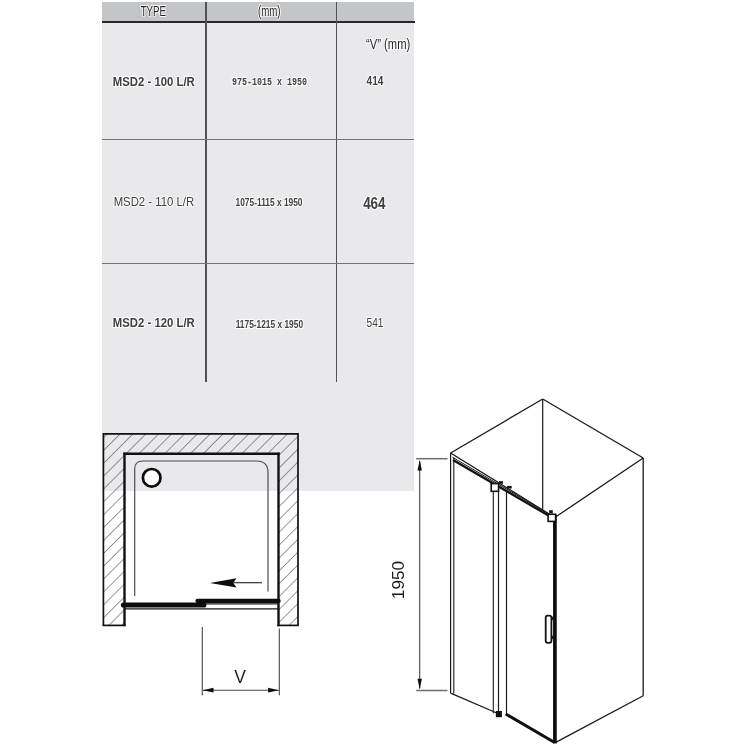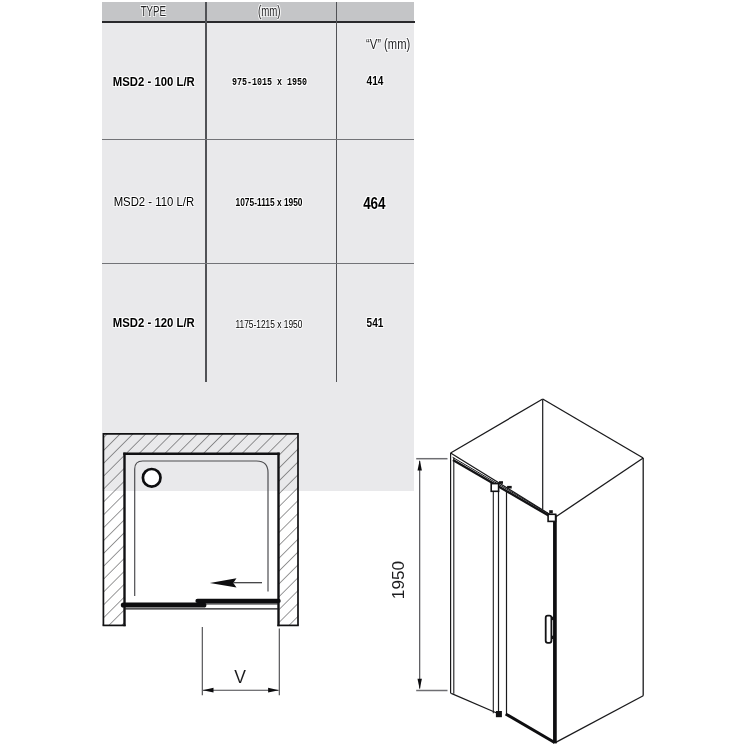--- a/index.html
+++ b/index.html
@@ -1,18 +1,18 @@
 <!DOCTYPE html>
 <html><head>
 <meta charset="utf-8">
 <style>
   html,body{margin:0;padding:0;background:#ffffff;width:750px;height:750px;overflow:hidden;
     font-family:"Liberation Sans",sans-serif;}
   .abs{position:absolute;}
-  .ct{position:absolute;text-align:center;line-height:1;color:#000000;text-shadow:-1px -1px 0 rgba(255,255,255,.85),1px -1px 0 rgba(255,255,255,.85),-1px 1px 0 rgba(255,255,255,.85),1px 1px 0 rgba(255,255,255,.85);}
+  .ct{position:absolute;text-align:center;line-height:1;color:#404040;text-shadow:-1px -1px 0 rgba(255,255,255,.85),1px -1px 0 rgba(255,255,255,.85),-1px 1px 0 rgba(255,255,255,.85),1px 1px 0 rgba(255,255,255,.85);}
 </style>
 </head>
 <body>
 
 <div class="abs" style="left:102px;top:2px;width:311.5px;height:489px;background:#e9e9eb;">
 
   <div class="abs" style="left:0;top:0;width:311.5px;height:19px;background:#c4c5c7;"></div>
 
   <div class="abs" style="left:0;top:19px;width:312.5px;height:2.2px;background:#29292c;"></div>
 
@@ -37,23 +37,23 @@
   <div class="ct" style="left:234px;top:73.3px;width:77.5px;font-size:12px;font-weight:bold;"><span style="display:inline-block;transform:scaleX(0.84);transform-origin:center;white-space:nowrap;">414</span></div>
 
   <div class="ct" style="left:0;top:192.6px;width:103.5px;font-size:13.5px;font-weight:normal;"><span style="display:inline-block;transform:scaleX(0.84);transform-origin:center;white-space:nowrap;">MSD2 - 110 L/R</span></div>
 
   <div class="ct" style="left:102px;top:195.3px;width:130.5px;font-size:11px;font-weight:bold;"><span style="display:inline-block;transform:scaleX(0.76);transform-origin:center;white-space:nowrap;">1075-1115 x 1950</span></div>
 
   <div class="ct" style="left:234px;top:193.8px;width:77.5px;font-size:16px;font-weight:bold;"><span style="display:inline-block;transform:scaleX(0.84);transform-origin:center;white-space:nowrap;">464</span></div>
 
   <div class="ct" style="left:0;top:314.1px;width:103.5px;font-size:13.5px;font-weight:bold;"><span style="display:inline-block;transform:scaleX(0.84);transform-origin:center;white-space:nowrap;">MSD2 - 120 L/R</span></div>
 
-  <div class="ct" style="left:102px;top:316.8px;width:130.5px;font-size:11px;font-weight:normal;"><span style="display:inline-block;transform:scaleX(0.76);transform-origin:center;white-space:nowrap;">1175-1215 x 1950</span></div>
+  <div class="ct" style="left:102px;top:316.8px;width:130.5px;font-size:11px;font-weight:bold;"><span style="display:inline-block;transform:scaleX(0.76);transform-origin:center;white-space:nowrap;">1175-1215 x 1950</span></div>
 
-  <div class="ct" style="left:234px;top:315.4px;width:77.5px;font-size:12px;font-weight:bold;"><span style="display:inline-block;transform:scaleX(0.84);transform-origin:center;white-space:nowrap;">541</span></div>
+  <div class="ct" style="left:234px;top:315.4px;width:77.5px;font-size:12px;font-weight:normal;"><span style="display:inline-block;transform:scaleX(0.84);transform-origin:center;white-space:nowrap;">541</span></div>
 </div>
 
 <svg class="abs" style="left:0;top:0;" width="750" height="750" viewBox="0 0 750 750">
   <defs>
     <pattern id="hatch" width="9.1" height="9.1" patternUnits="userSpaceOnUse" patternTransform="rotate(45)">
       <line x1="0" y1="0" x2="0" y2="9.1" stroke="#3d3d3f" stroke-width="1.05"></line>
     </pattern>
   </defs>
 
   <path d="M103,433 L298.5,433 L298.5,625.5 L278.5,625.5 L278.5,453.5 L124.5,453.5 L124.5,625.5 L103,625.5 Z" fill="url(#hatch)" stroke="none"></path>

